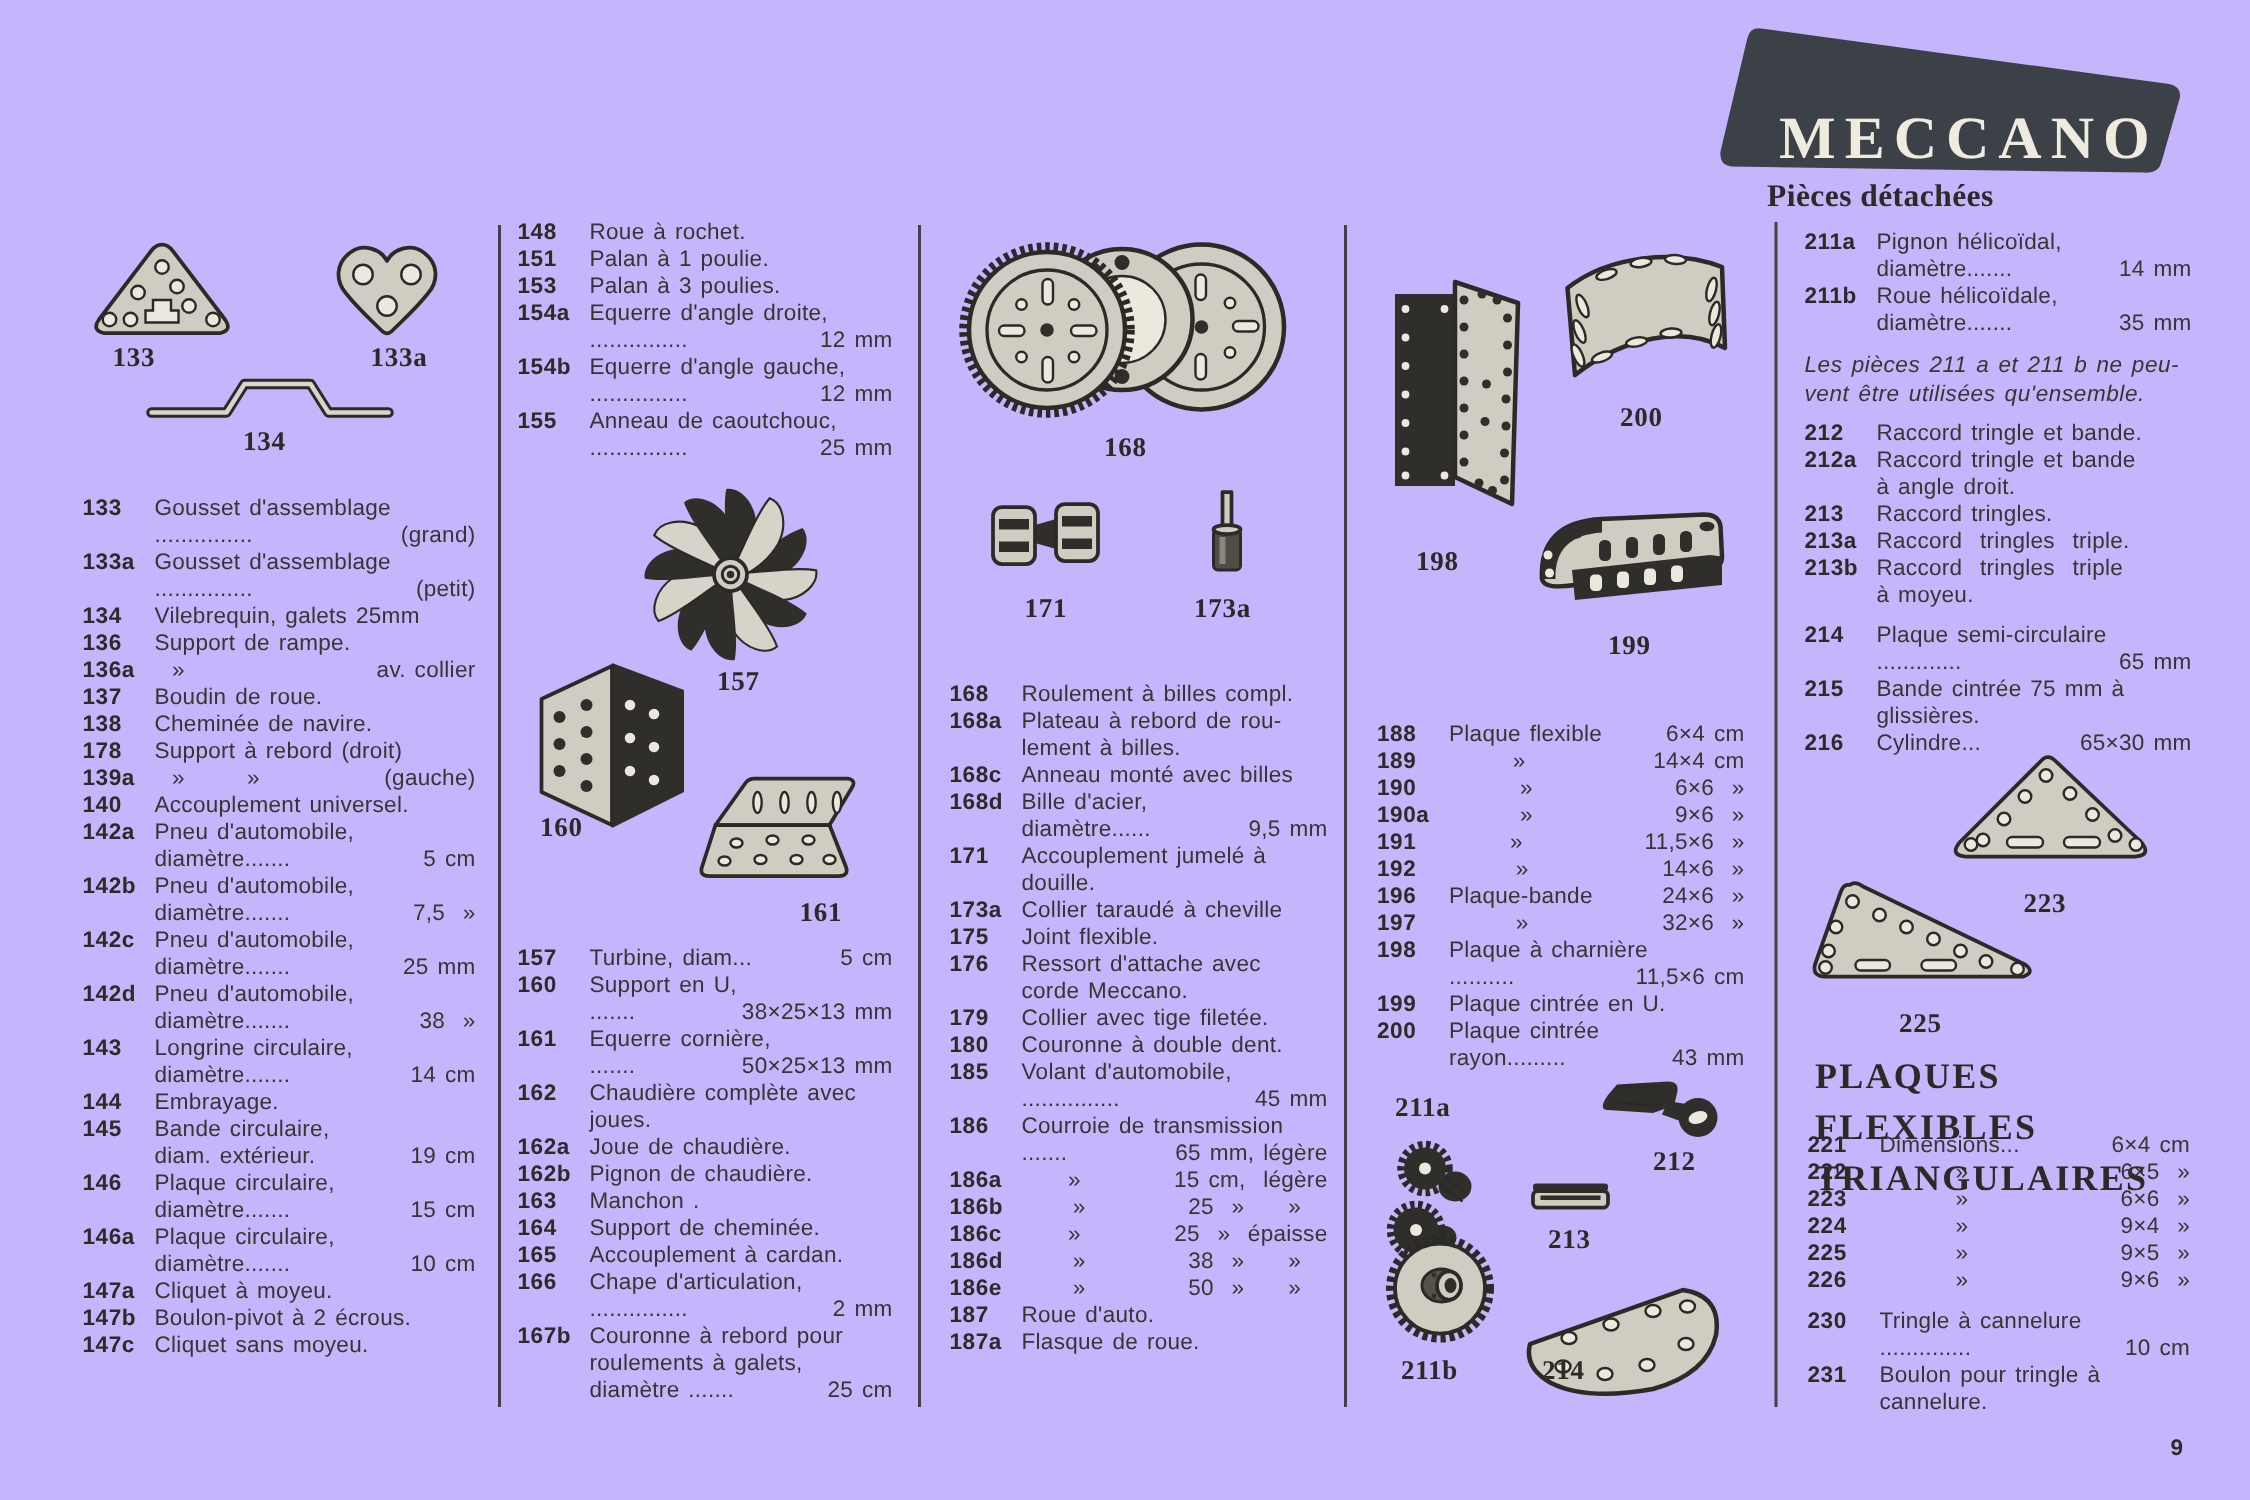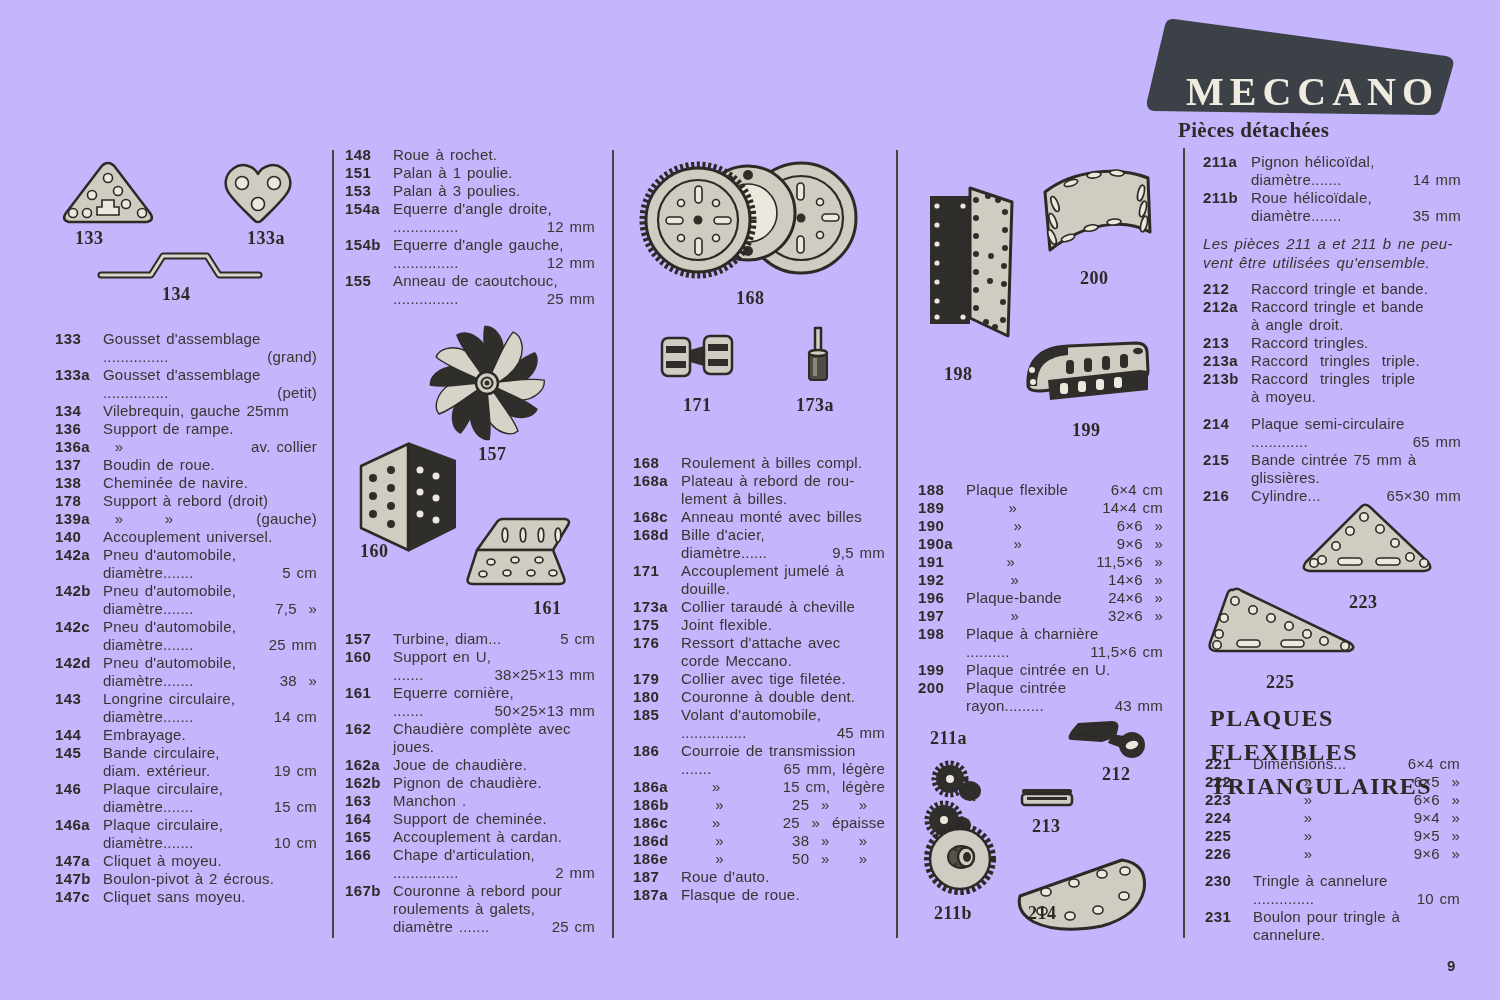--- a/index.html
+++ b/index.html
@@ -362,21 +362,21 @@
       <div class="item">
         <span class="ref">133a</span>
         <div class="lines">
           <div class="line"><span class="l">Gousset d'assemblage</span></div>
           <div class="line"><span class="l">...............</span><span class="r">(petit)</span></div>
         </div>
       </div>
       <div class="item">
         <span class="ref">134</span>
         <div class="lines">
-          <div class="line"><span class="l">Vilebrequin, gauche 25mm</span></div>
+          <div class="line"><span class="l">Vilebrequin, galets 25mm</span></div>
         </div>
       </div>
       <div class="item">
         <span class="ref">136</span>
         <div class="lines">
           <div class="line"><span class="l">Support de rampe.</span></div>
         </div>
       </div>
       <div class="item">
         <span class="ref">136a</span>

